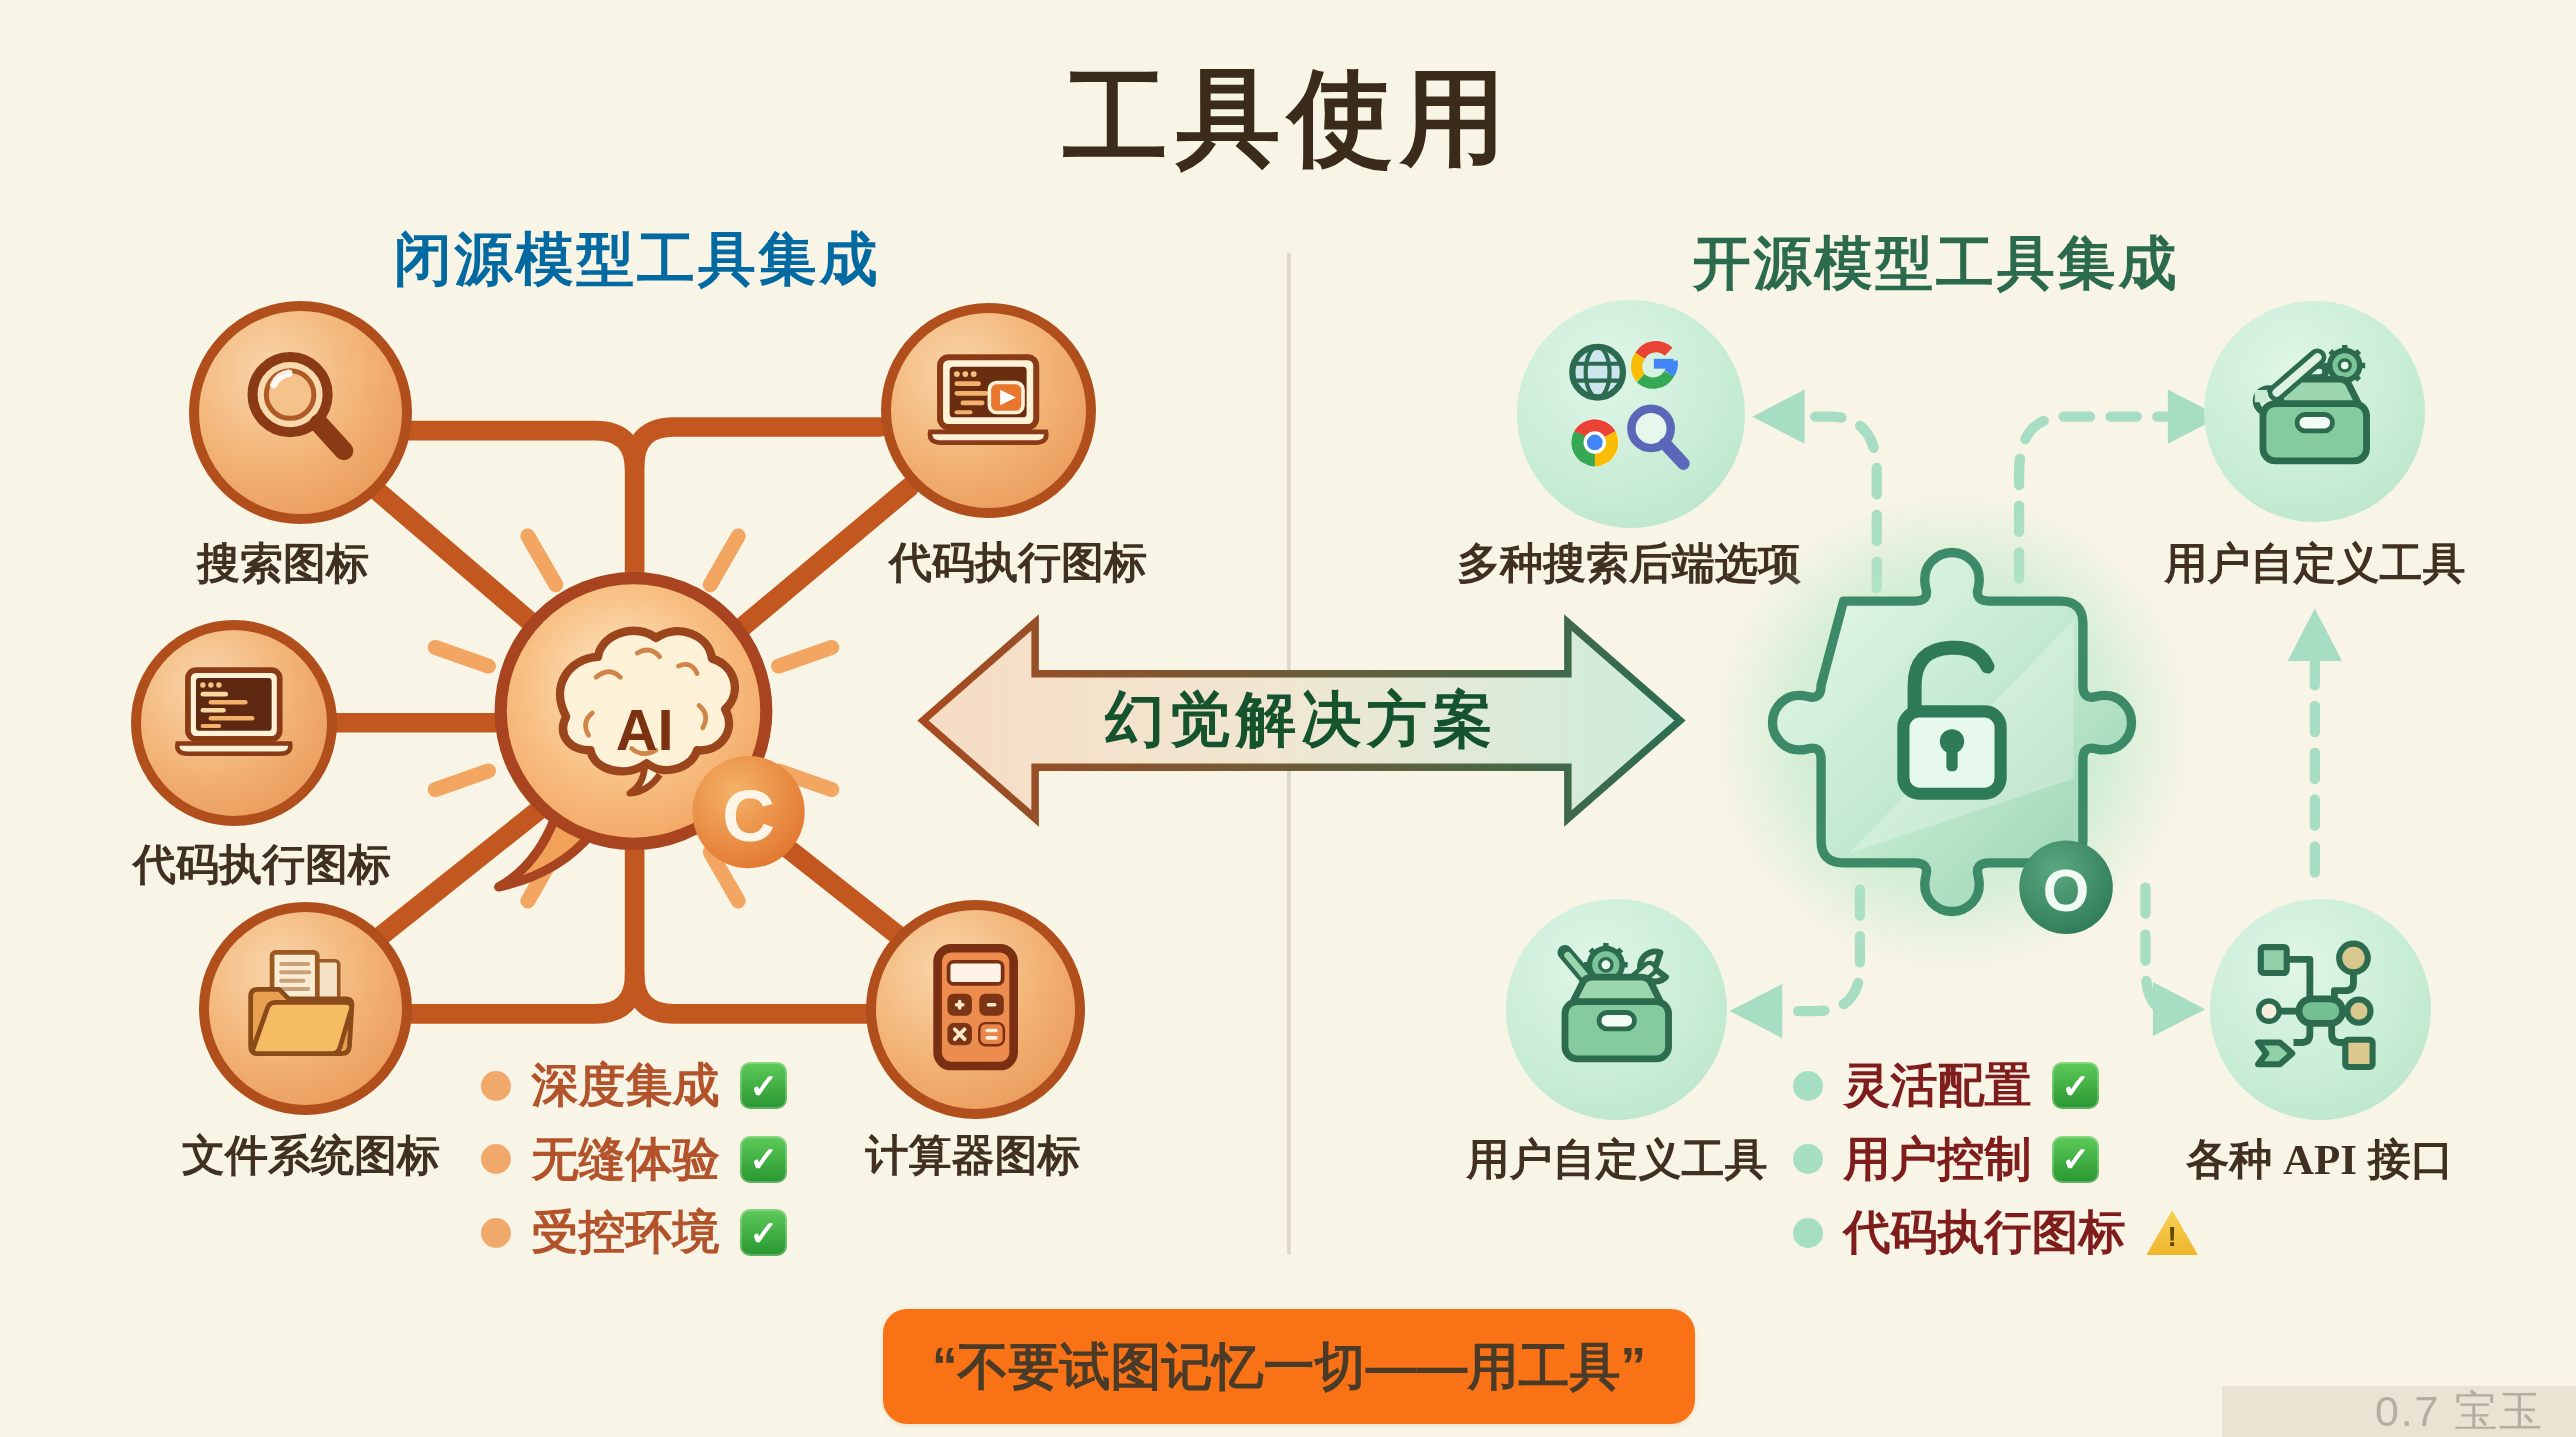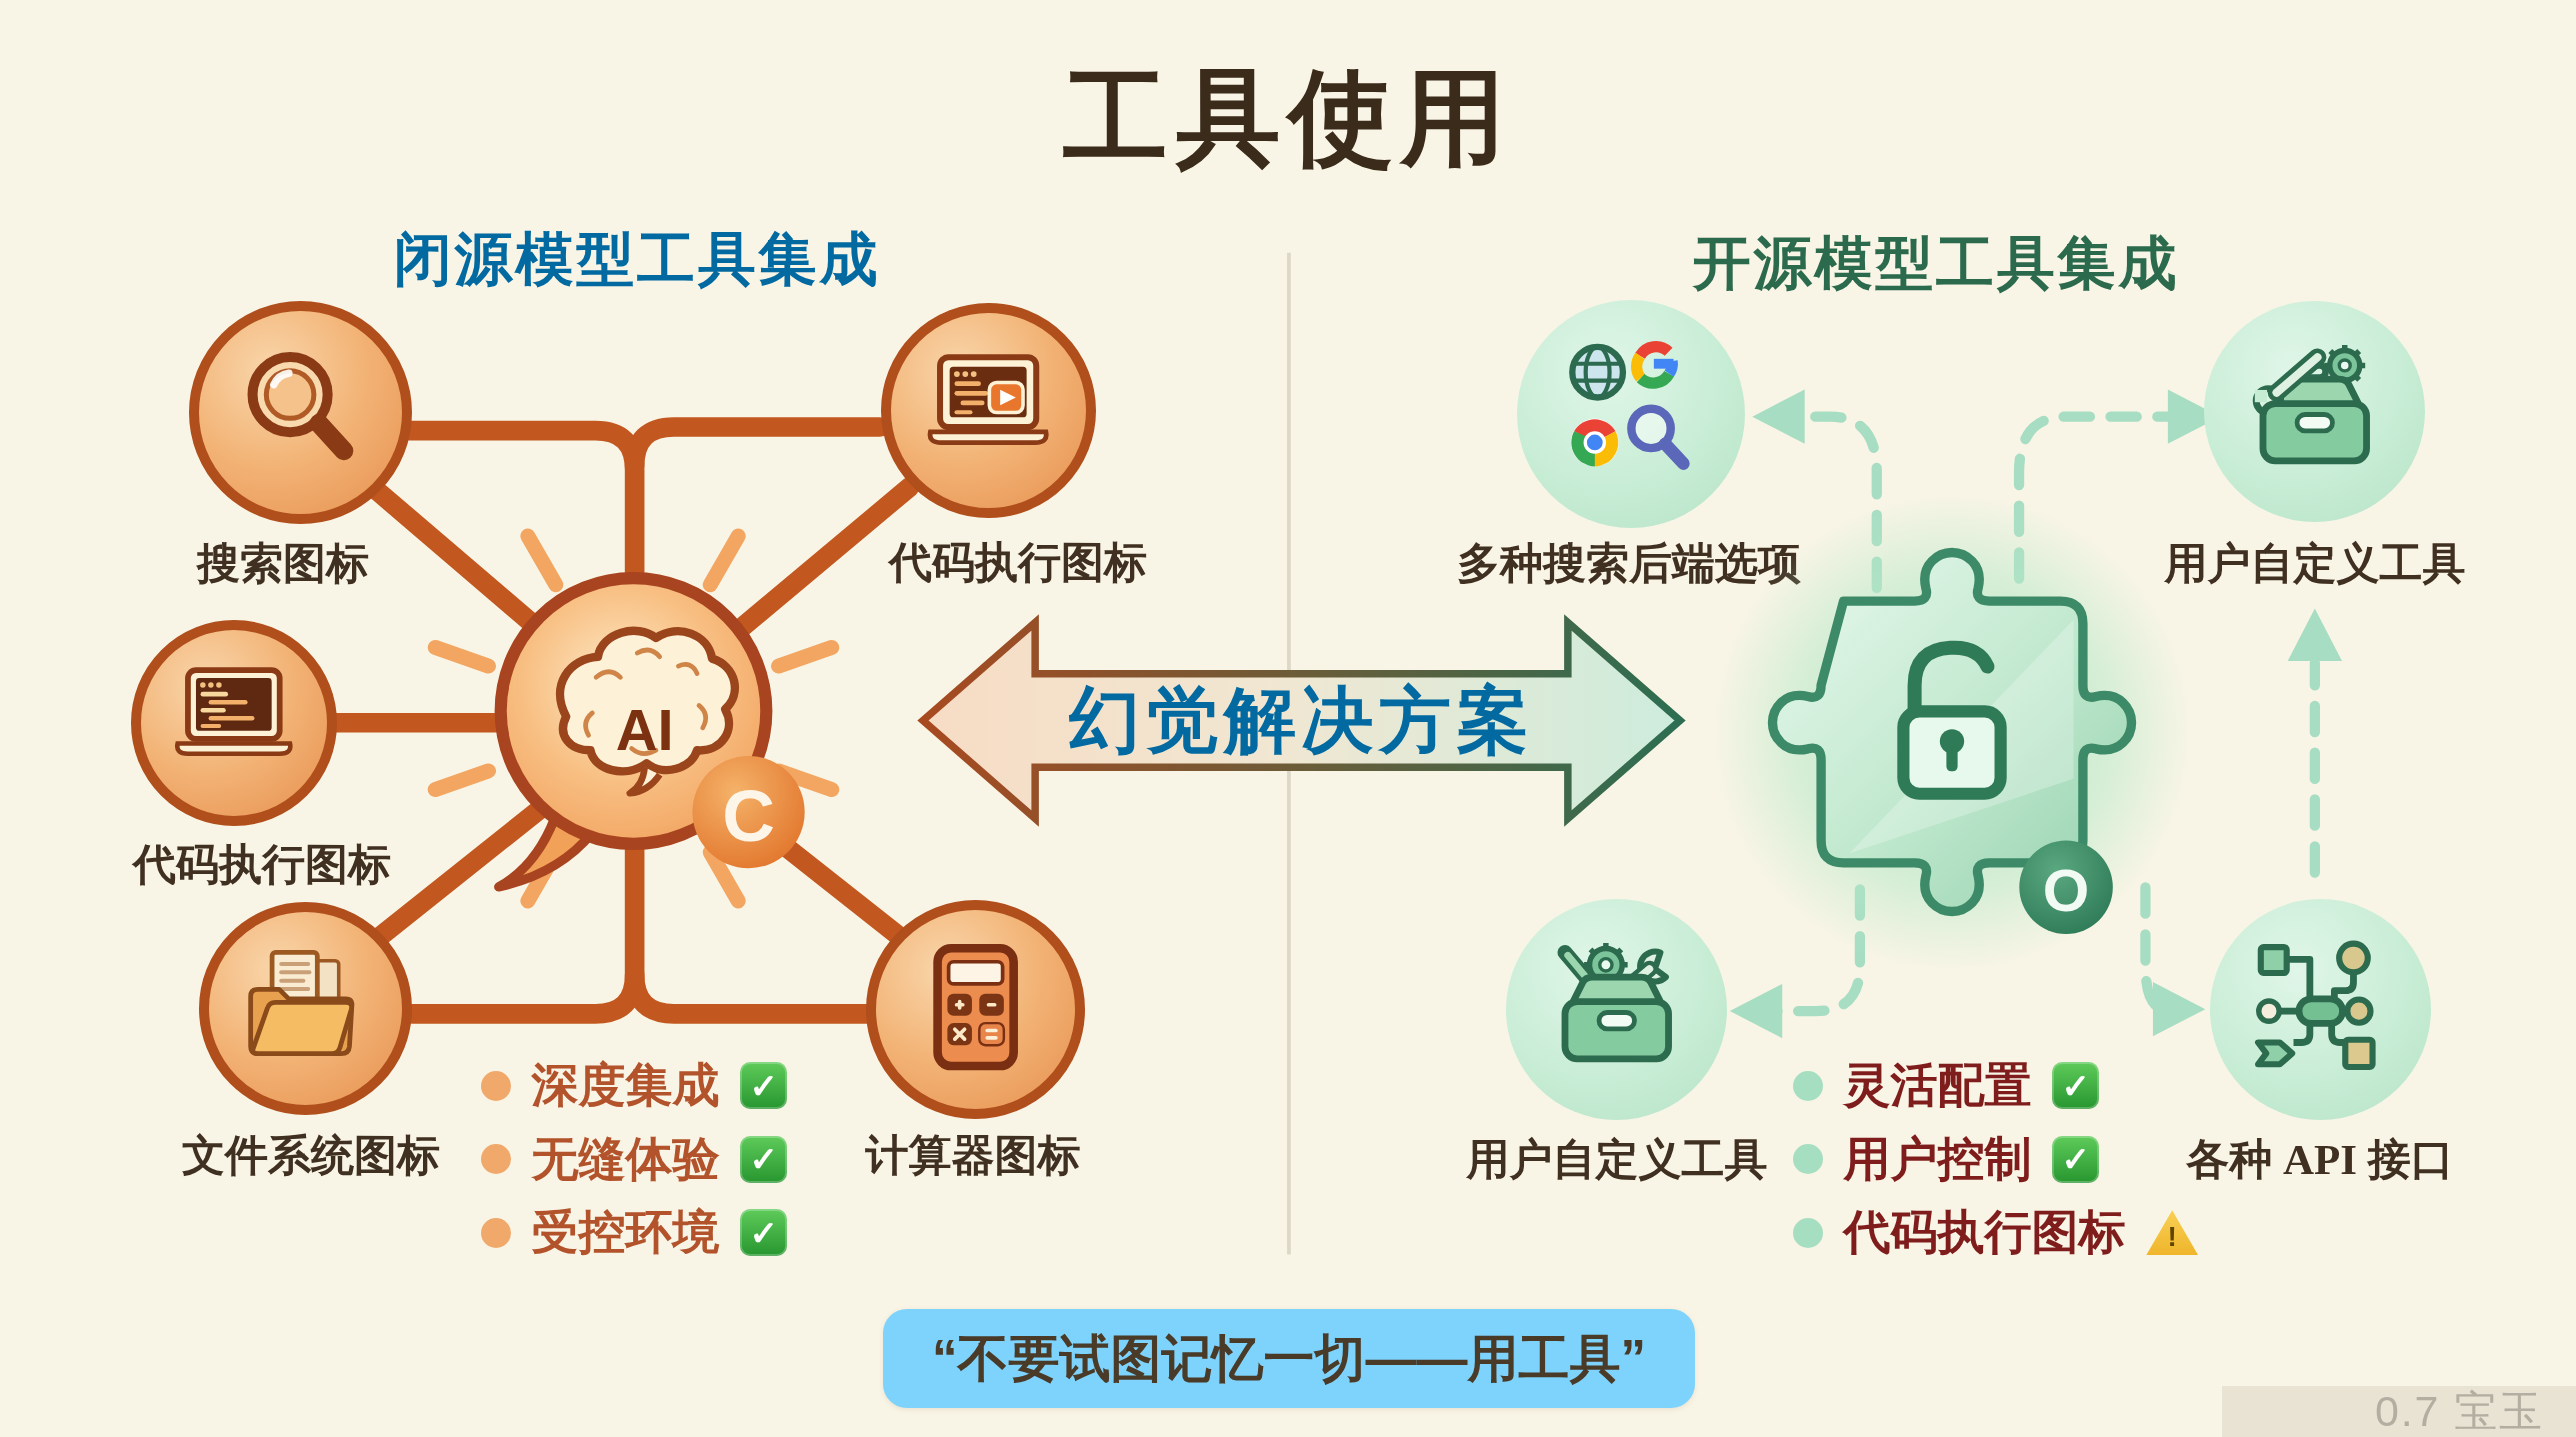--- a/index.html
+++ b/index.html
@@ -17,39 +17,39 @@
   .gnode{position:absolute;border-radius:50%;z-index:2;
          background:radial-gradient(circle at 40% 32%, #e0f6e8 0%, #c6ecd4 60%, #b4e2c5 100%);}
   .onode svg,.gnode svg{width:74%;height:74%;margin:13%;display:block;}
   .nlabel{position:absolute;transform:translateX(-50%);font-size:43px;font-weight:700;color:#403022;
           white-space:nowrap;z-index:2;}
   .bubblewrap{position:absolute;z-index:3;}
   .glow{position:absolute;border-radius:50%;z-index:2;
         background:radial-gradient(circle, rgba(183,232,200,0.95) 0%, rgba(183,232,200,0.55) 45%, rgba(183,232,200,0) 70%);}
   .arrowsvg{position:absolute;z-index:5;}
   .arrowlabel{position:absolute;z-index:6;display:flex;align-items:center;justify-content:center;
-              font-size:72px;font-weight:700;color:#0369a1;letter-spacing:5.6px;}
+              font-size:60px;font-weight:700;color:#14532d;letter-spacing:5.6px;}
   .bullets{position:absolute;z-index:4;display:flex;flex-direction:column;gap:6.6px;}
   .brow{display:flex;align-items:center;gap:20.6px;height:67px;}
   .dot{width:30px;height:30px;border-radius:50%;flex:0 0 auto;}
   .dot.o{background:#f0a96a;}
   .dot.g{background:#a6dec2;}
   .btext{font-size:47px;font-weight:700;white-space:nowrap;}
   .btext.o{color:#b2532b;}
   .btext.g{color:#7f1d1d;}
   .check{width:47px;height:47px;border-radius:10.3px;background:linear-gradient(180deg,#5ecb5a,#27962f);
          display:inline-flex;align-items:center;justify-content:center;flex:0 0 auto;
          box-shadow:inset 0 0 0 1.9px rgba(255,255,255,0.25);}
   .check span{color:#fff;font-size:34px;font-weight:800;line-height:1;}
   .warn{width:52px;height:45px;clip-path:polygon(50% 0,100% 100%,0 100%);
         background:linear-gradient(180deg,#f9d054,#efb52c);display:inline-flex;align-items:flex-end;
         justify-content:center;flex:0 0 auto;}
   .warn span{color:#5f4500;font-size:28px;font-weight:800;line-height:1;padding-bottom:4.7px;}
   .quote{position:absolute;left:1289px;top:1309px;transform:translateX(-50%);z-index:6;
-         background:#7dd3fc;border-radius:24px;padding:0 49px;height:99px;line-height:99px;
+         background:#f97316;border-radius:24px;padding:8px 49px;height:99px;line-height:99px;
          font-size:51px;font-weight:700;color:#4a3a28;white-space:nowrap;box-shadow:0 1.9px 5.6px rgba(120,100,60,0.12);}
   .wmstrip{position:absolute;right:0;bottom:0;width:354px;height:52px;background:rgba(205,198,180,0.38);
            z-index:7;display:flex;align-items:center;justify-content:flex-end;padding-right:32px;box-sizing:border-box;}
   .wmtext{font-size:43px;color:#b3aea1;letter-spacing:1.9px;}
 </style>
 </head>
 <body>
 
 <div class="stage">
 

